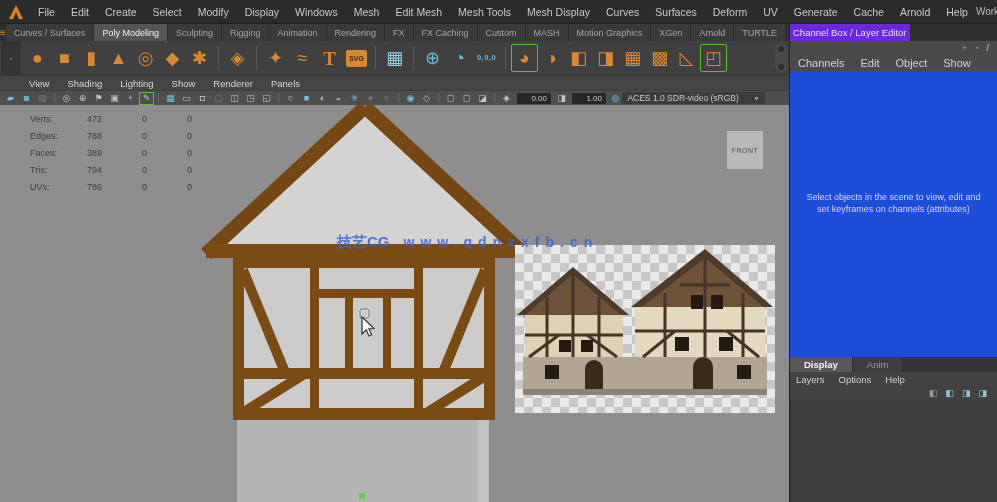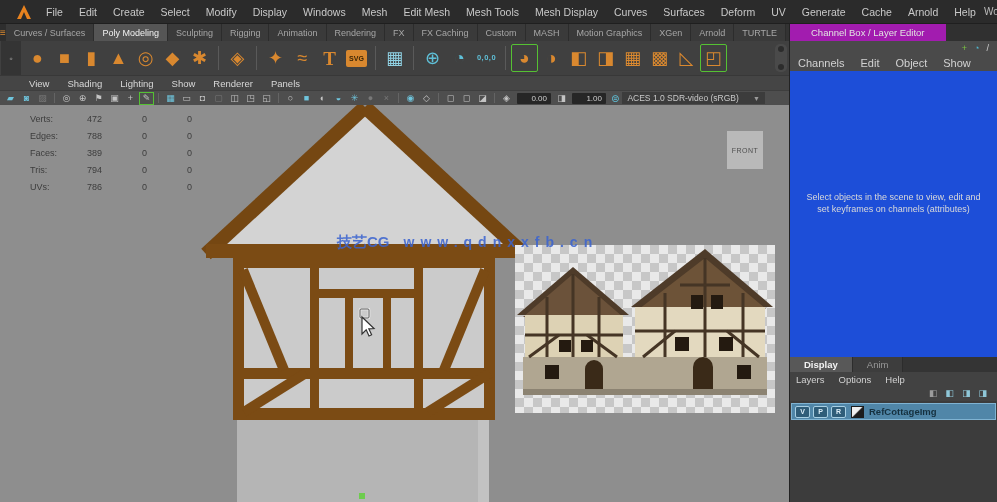--- a/index.html
+++ b/index.html
@@ -2,21 +2,21 @@
 <html><head>
 <meta charset="utf-8">
 <style>
   *{box-sizing:border-box;margin:0;padding:0}
   html,body{width:997px;height:502px;overflow:hidden;background:#262626;
     font-family:"Liberation Sans","DejaVu Sans",sans-serif;-webkit-font-smoothing:antialiased}
   .win{position:absolute;inset:0}
 
   
   .menubar{position:absolute;top:0;left:0;width:997px;height:24px;background:#2b2b2b;
-    display:flex;align-items:center;padding-left:14px;border-bottom:1px solid #1f1f1f}
+    display:flex;align-items:center;padding-left:6px;border-bottom:1px solid #1f1f1f}
   .logo{width:20px;height:16px;margin-right:4px;flex:0 0 auto}
   .menus{display:flex;align-items:center}
   .menu-item{background:none;border:none;color:#c9c9c9;font-size:10.5px;padding:0 8px;cursor:default;white-space:nowrap}
   .workspace{margin-left:auto;display:flex;align-items:center;gap:5px;padding-right:6px}
   .ws-label{color:#bdbdbd;font-size:10px}
 
   
   .left{position:absolute;top:24px;left:0;width:789px;height:478px;display:flex;flex-direction:column}
 
   .tabsrow{height:17px;background:#333;display:flex;align-items:stretch;overflow:hidden}
@@ -73,21 +73,21 @@
     background-image:linear-gradient(45deg,#c7c7c7 25%,transparent 25%,transparent 75%,#c7c7c7 75%),
                      linear-gradient(45deg,#c7c7c7 25%,transparent 25%,transparent 75%,#c7c7c7 75%);
     background-size:18px 18px;background-position:0 0,9px 9px}
   .modelsvg{position:absolute;inset:0;z-index:1}
   .cursor{position:absolute;left:352px;top:203px;z-index:9}
 
   
   .right{position:absolute;top:24px;left:789px;width:208px;height:478px;background:#4a4a4a;
     border-left:1px solid #222;display:flex;flex-direction:column}
   .cb-header{height:17px;background:#303030;display:flex;align-items:stretch}
-  .cb-header .tabcap{background:#a21caf;color:#e2e2e2;font-size:9.5px;display:flex;align-items:center;padding:0 21px}
+  .cb-header .tabcap{background:#6d28d9;color:#e2e2e2;font-size:9.5px;display:flex;align-items:center;padding:0 3px}
   .cb-icons{height:14px;display:flex;justify-content:flex-end;align-items:center;gap:7px;padding-right:8px;background:#4a4a4a}
   .cbi{font-size:9px;line-height:1;cursor:default}
   .cb-menus{height:16px;display:flex;align-items:center;padding-left:8px;background:#4a4a4a}
   .cbm{background:none;border:none;color:#d2d2d2;font-size:11px;margin-right:16px;cursor:default}
   .cb-empty{height:286px;background:#1d4ed8;color:#d9d9d9;font-size:9px;text-align:center}
   .cb-empty div{width:186px;margin:120px auto 0;line-height:1.35}
 
   .layered{flex:1;background:#3c3c3c;display:flex;flex-direction:column}
   .le-tabs{height:15px;background:#343434;display:flex;align-items:stretch}
   .le-tab{background:#3d3d3d;border:none;border-right:1px solid #2c2c2c;color:#989898;font-size:9.5px;padding:0 14px;display:flex;align-items:center;cursor:default}
@@ -384,22 +384,15 @@
           
         <button class="lem">Layers</button><button class="lem">Options</button><button class="lem">Help</button></div>
       </div>
       <div class="le-icons">
 
       <span class="lei" style="color: rgb(156, 156, 156);">◧</span>
           <span class="lei" style="color: rgb(143, 199, 216);">◧</span>
           <span class="lei" style="color: rgb(143, 199, 216);">◨</span>
           <span class="lei" style="color: rgb(143, 199, 216);">◨</span>
         </div>
-      <div class="layer-row">
-        <span class="lbtn">V</span>
-        <span class="lbtn">P</span>
-        <span class="lbtn">R</span>
-        <span class="swatch"></span>
-        <span class="lname">RefCottageImg</span>
-      </div>
     </div>
   </aside>
 </div>
 
 </body></html>

